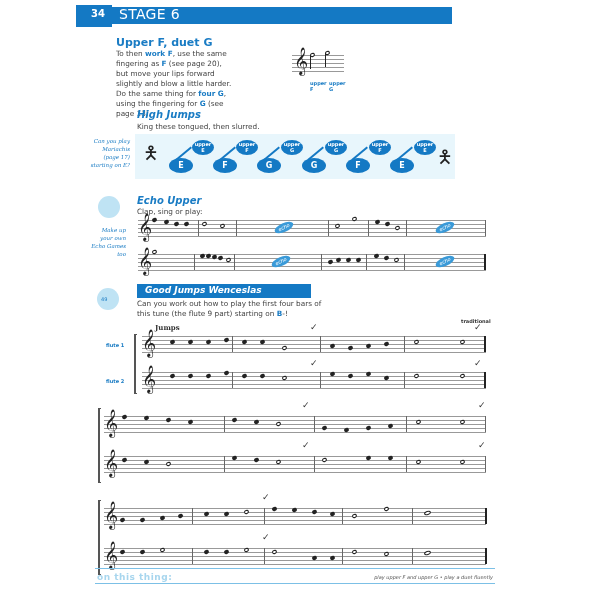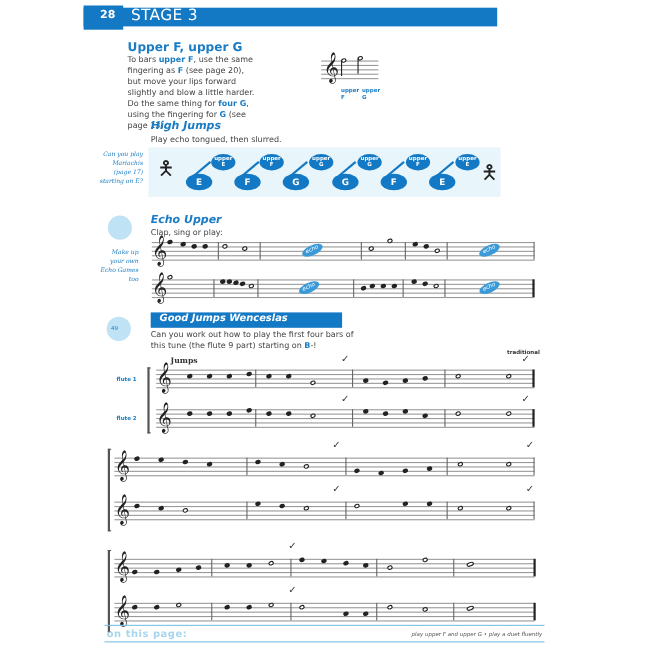--- a/index.html
+++ b/index.html
@@ -57,45 +57,45 @@
 
   .footer-line { position:absolute; left:95px; width:400px; height:1px; background:#7cc0e6; }
   .footer-label { position:absolute; left:97px; top:572px; font-size:9px; color:#a8d6ee; font-weight:bold; letter-spacing:0.5px; }
   .footer-goal { position:absolute; right:107px; top:574px; font-size:5px; font-style:italic; color:#555; }
 </style>
 </head>
 <body>
 
 <div class="header-bar"></div>
 <div class="page-tab"></div>
-<span class="page-num">28</span>
-<span class="stage-title">STAGE 3</span>
-
-<div class="sec1-title h-blue">Upper F, upper G</div>
-<p class="sec1-text body-text"><span>To bars </span><span class="hl">upper F</span><span>, use the same fingering as </span><span class="hl">F</span><span> (see page 20), but move your lips forward slightly and blow a little harder. Do the same thing for </span><span class="hl">four G</span><span>, using the fingering for </span><span class="hl">G</span><span> (see page 13).</span></p>
+<span class="page-num">34</span>
+<span class="stage-title">STAGE 6</span>
+
+<div class="sec1-title h-blue">Upper F, duet G</div>
+<p class="sec1-text body-text"><span>To then </span><span class="hl">work F</span><span>, use the same fingering as </span><span class="hl">F</span><span> (see page 20), but move your lips forward slightly and blow a little harder. Do the same thing for </span><span class="hl">four G</span><span>, using the fingering for </span><span class="hl">G</span><span> (see page 13).</span></p>
 
 <div class="fing-staff staff">
   <div class="line" style="top:4px"></div>
     <div class="line" style="top:8px"></div>
     <div class="line" style="top:12px"></div>
     <div class="line" style="top:16px"></div>
     <div class="line" style="top:20px"></div>
   <span class="clef" style="left:2px;top:-4px;font-size:24px;">𝄞</span>
   <div class="note open" style="left:18px;top:2px"></div>
     <div class="stem" style="left:18px;top:4px;height:14px"></div>
   <div class="note open" style="left:33px;top:0px"></div>
     <div class="stem" style="left:33px;top:2px;height:14px"></div>
 </div>
 <div class="fing-labels">
   <span style="left:0;width:20px;"><span>upper</span><br><span>F</span></span>
   <span style="left:19px;width:20px;"><span>upper</span><br><span>G</span></span>
 </div>
 
 <div class="jumps-title h-blue h-italic">High Jumps</div>
-<div class="jumps-text body-text">Play echo tongued, then slurred.</div>
+<div class="jumps-text body-text">King these tongued, then slurred.</div>
 <div class="side-note" style="left:90px;top:137px;width:40px;">Can you play Mariachis (page 17) starting on E?</div>
 <div class="jumps-panel">
   <span style="position:absolute;left:8px;top:6px;font-size:18px;color:#222;">🯅</span>
   <span style="position:absolute;left:302px;top:10px;font-size:18px;color:#222;">🯅</span>
 </div>
 <div>
   <div class="connector" style="left:176px;top:159px;width:20px;transform:rotate(-40deg);"></div>
   <div class="bubble low" style="left:169px;top:158px;"><span>E</span></div>
   <div class="bubble high" style="left:192px;top:140px;"><span>upper</span><br><span>E</span></div>
 
@@ -355,15 +355,15 @@
   <div class="note open" style="left:168px;top:2px"></div>
     <div class="note" style="left:208px;top:8px"></div>
     <div class="note" style="left:226px;top:8px"></div>
   <div class="note open" style="left:248px;top:2px"></div>
     <div class="note open" style="left:280px;top:4px"></div>
   <div class="note open" style="left:320px;top:3px;width:7px;"></div>
   <span class="tick" style="left:158px;top:-16px;">✓</span>
 </div>
 
 <div class="footer-line" style="top:568px;"></div>
-<div class="footer-label">on this page:</div>
+<div class="footer-label">on this thing:</div>
 <div class="footer-goal">play upper F and upper G • play a duet fluently</div>
 <div class="footer-line" style="top:583px;"></div>
 
 </body></html>

